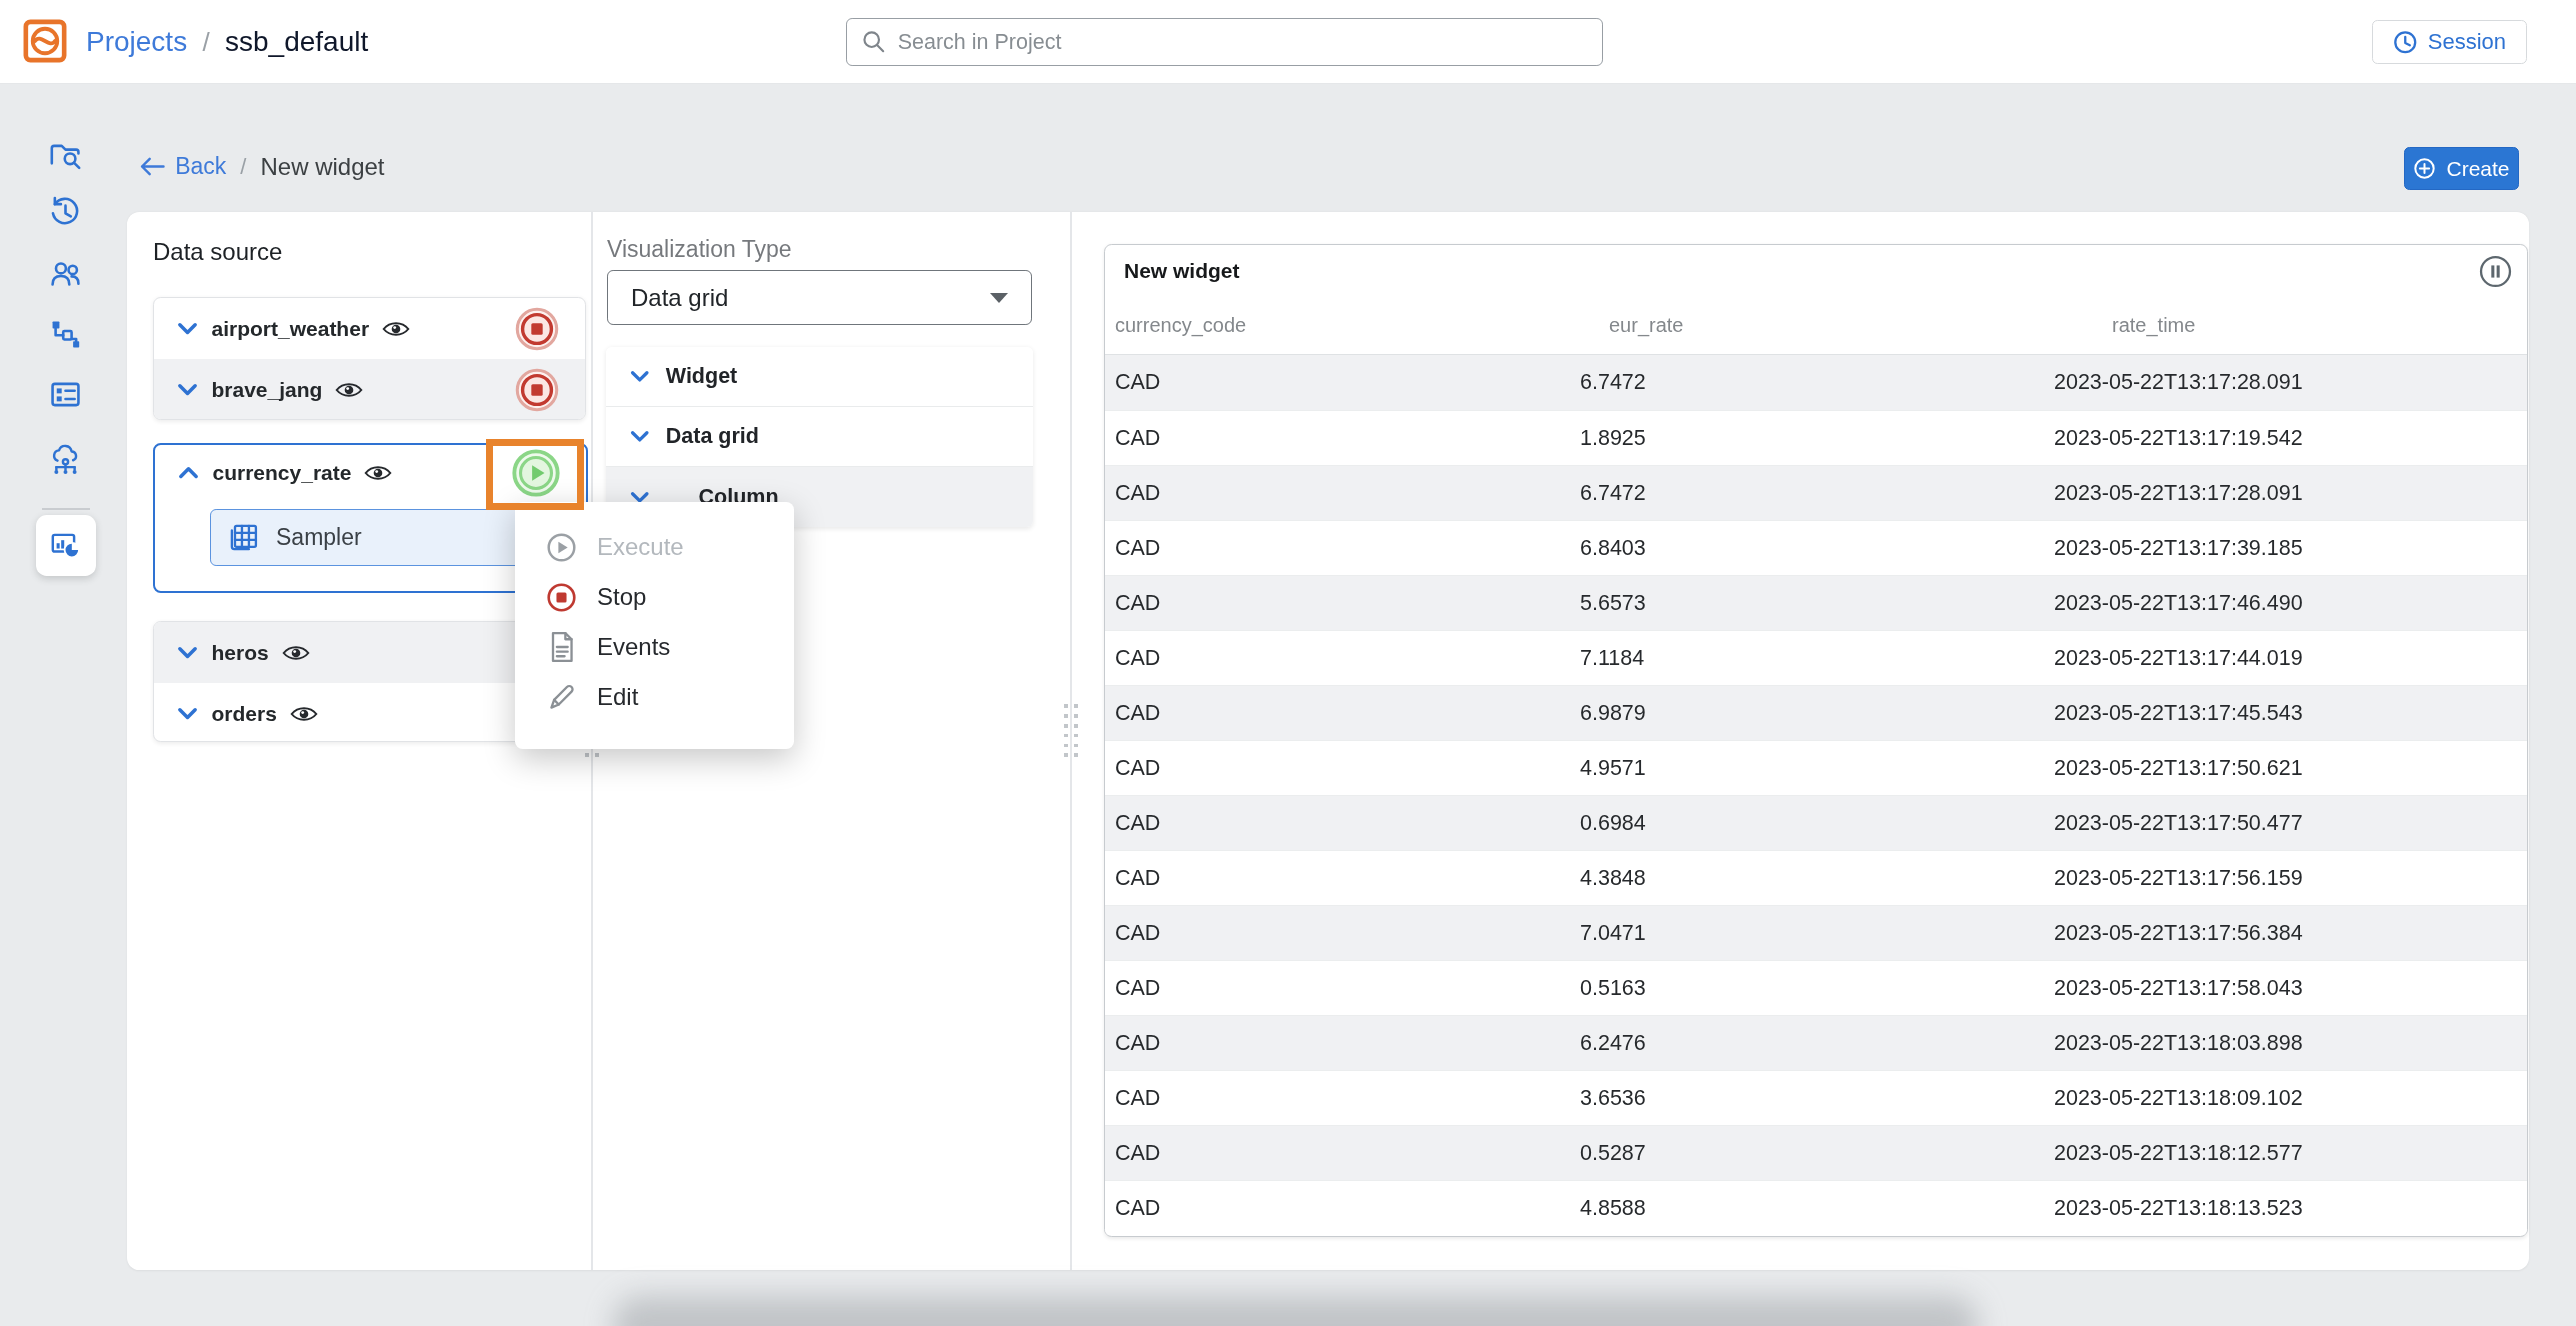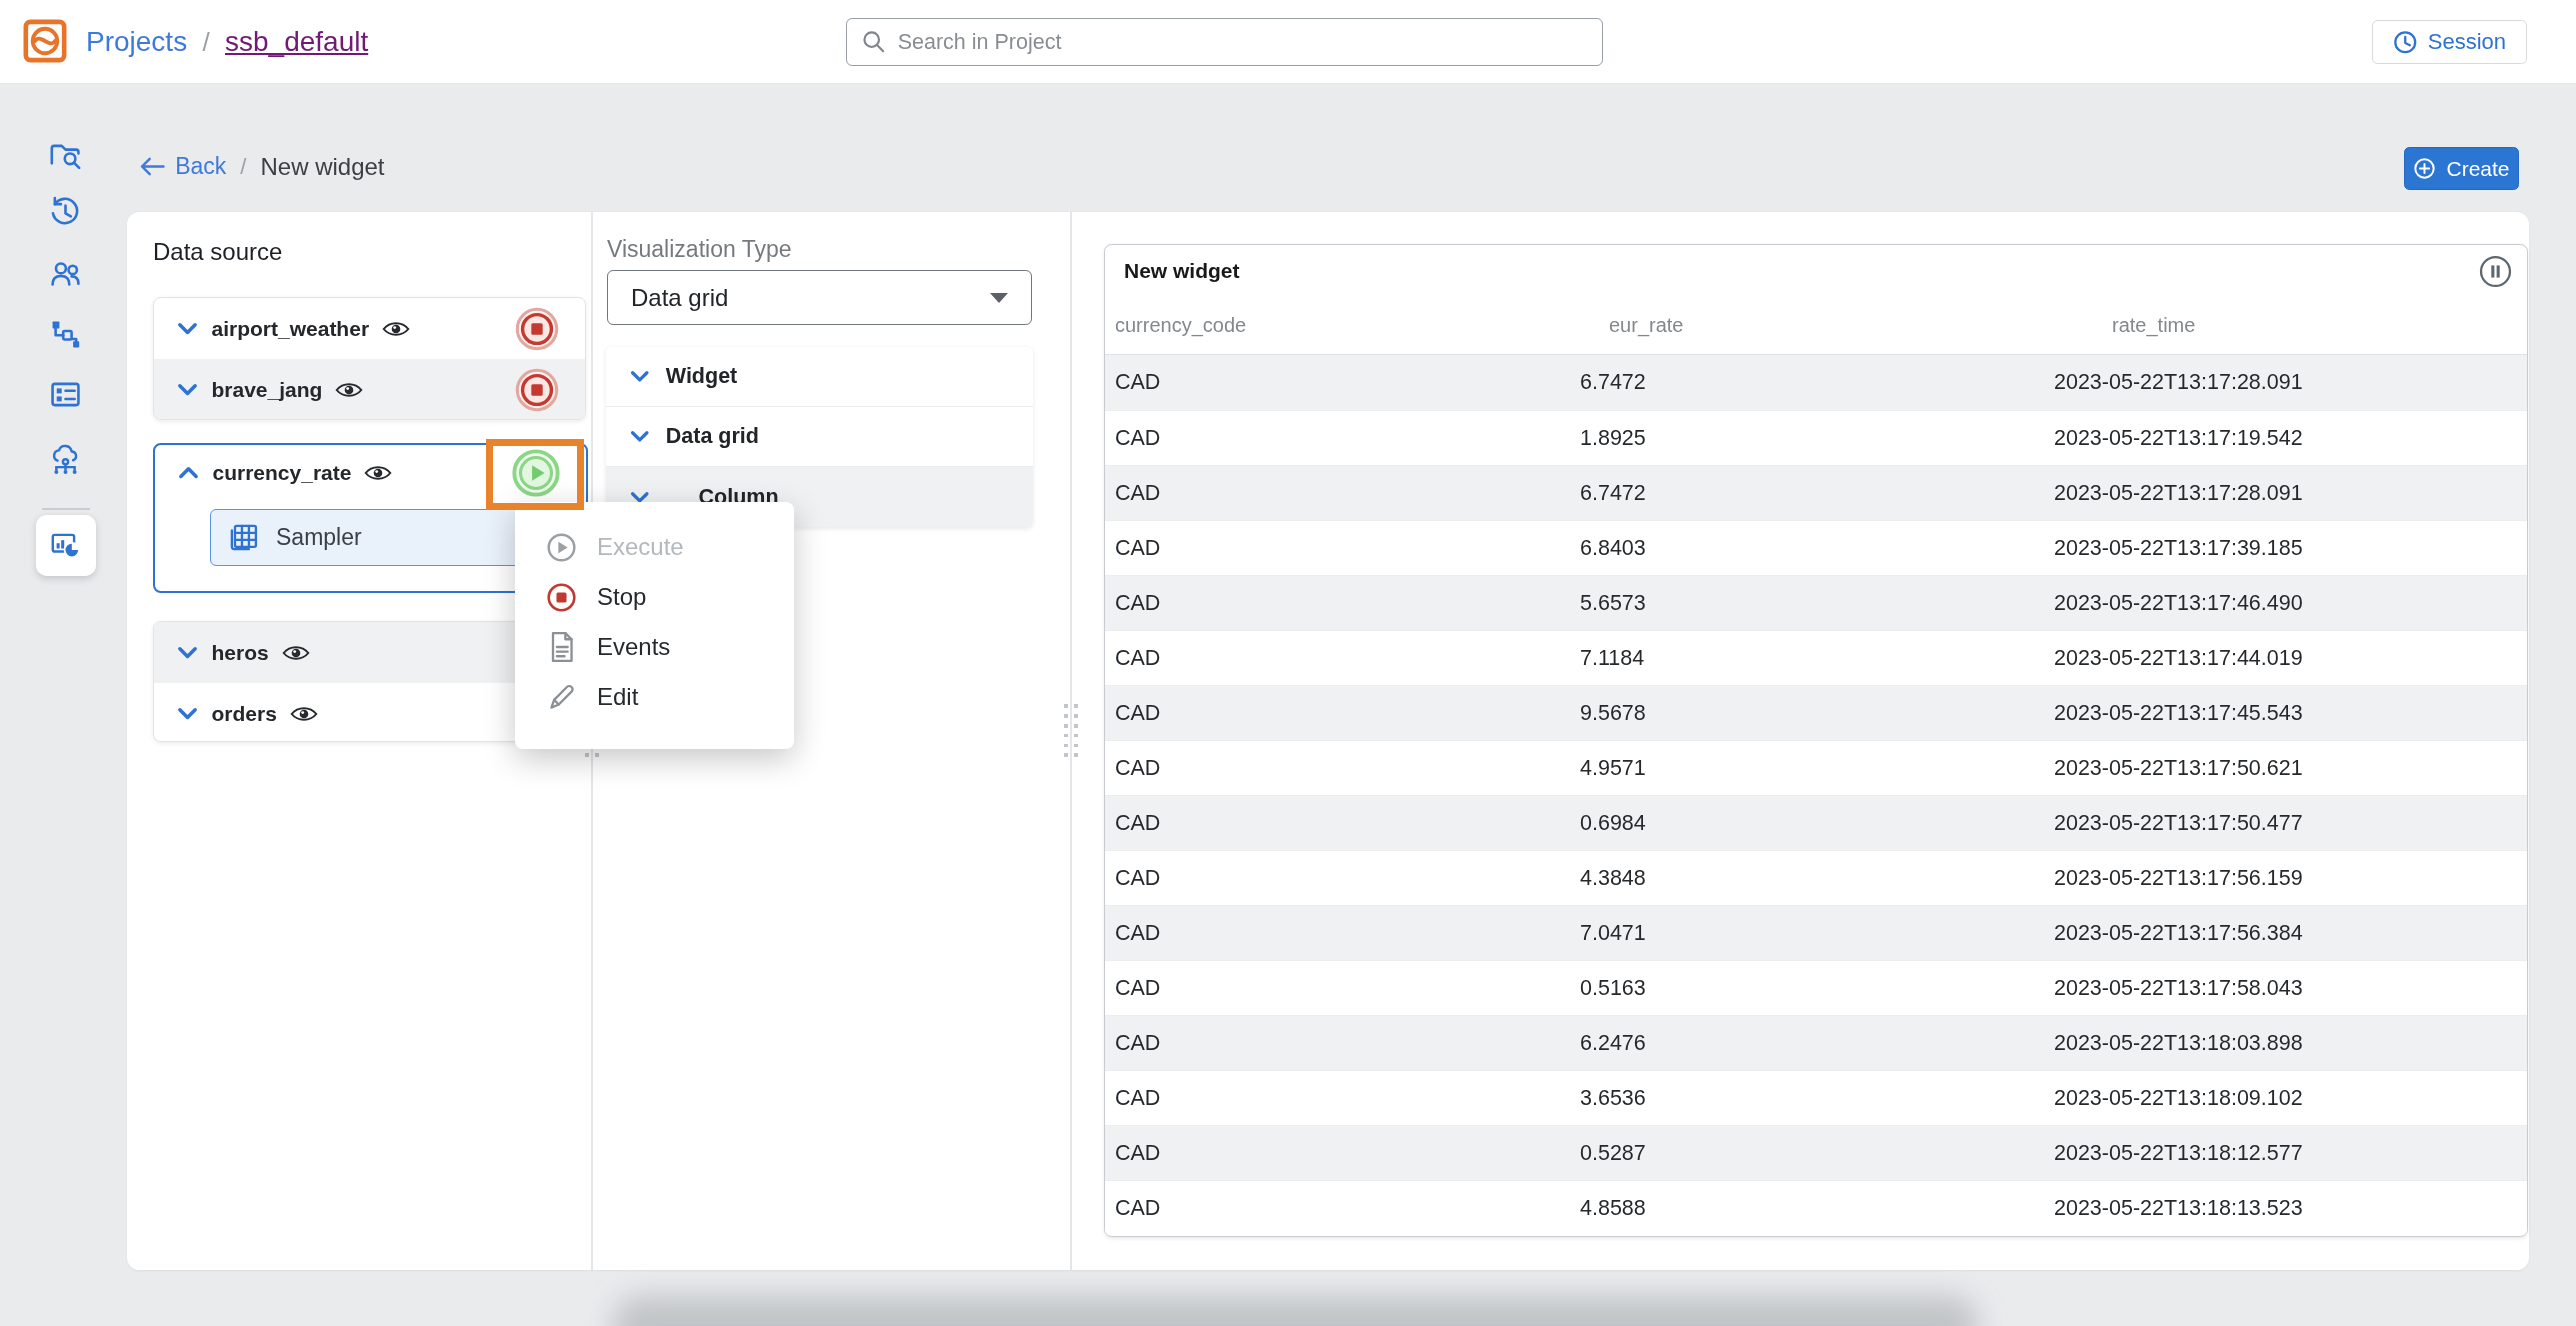--- a/index.html
+++ b/index.html
@@ -10,21 +10,21 @@
   }
   #canvas { position:relative; width:2576px; height:1326px; }
 
   
   .topbar { position:absolute; left:0; top:0; width:2576px; height:84px;
     background:#ffffff; border-bottom:1.5px solid #e5e7e9; z-index:10; }
   .logo { position:absolute; left:21.5px; top:18.4px; width:46px; height:46px; cursor:pointer; }
   .crumbs { position:absolute; left:86px; top:0; height:84px; display:flex; align-items:center; gap:15.3px; font-size:28px; }
   .crumb-root { color:#3e7ad9; }
   .crumb-sep { color:#9aa0a6; font-size:26px; }
-  .crumb-cur { color:#701a75;text-decoration:underline; }
+  .crumb-cur { color:#0f172a; }
   .search { position:absolute; left:846px; top:18.4px; width:757px; height:48px;
     border:1.5px solid #989ea4; border-radius:6.1px; background:#fff;
     display:flex; align-items:center; padding-left:14px; gap:10.7px; }
   .search input { border:none; outline:none; flex:1; font-size:21.5px; color:#3c4043;
     font-family:"Liberation Sans","DejaVu Sans",sans-serif; background:transparent; }
   .search input::placeholder { color:#878d92; }
   .session-btn { position:absolute; right:49px; top:20px; height:44px; padding:0 20px;
     border:1.5px solid #d7dadd; border-radius:5.4px; background:#fff;
     display:flex; align-items:center; gap:10.7px; color:#2e72d2; font-size:22px; cursor:pointer; }
 
@@ -431,21 +431,21 @@
           <div class="t-cell c2">5.6573</div>
           <div class="t-cell c3">2023-05-22T13:17:46.490</div>
         </div>
         <div class="t-row">
           <div class="t-cell c1">CAD</div>
           <div class="t-cell c2">7.1184</div>
           <div class="t-cell c3">2023-05-22T13:17:44.019</div>
         </div>
         <div class="t-row alt">
           <div class="t-cell c1">CAD</div>
-          <div class="t-cell c2">9.5678</div>
+          <div class="t-cell c2">6.9879</div>
           <div class="t-cell c3">2023-05-22T13:17:45.543</div>
         </div>
         <div class="t-row">
           <div class="t-cell c1">CAD</div>
           <div class="t-cell c2">4.9571</div>
           <div class="t-cell c3">2023-05-22T13:17:50.621</div>
         </div>
         <div class="t-row alt">
           <div class="t-cell c1">CAD</div>
           <div class="t-cell c2">0.6984</div>

